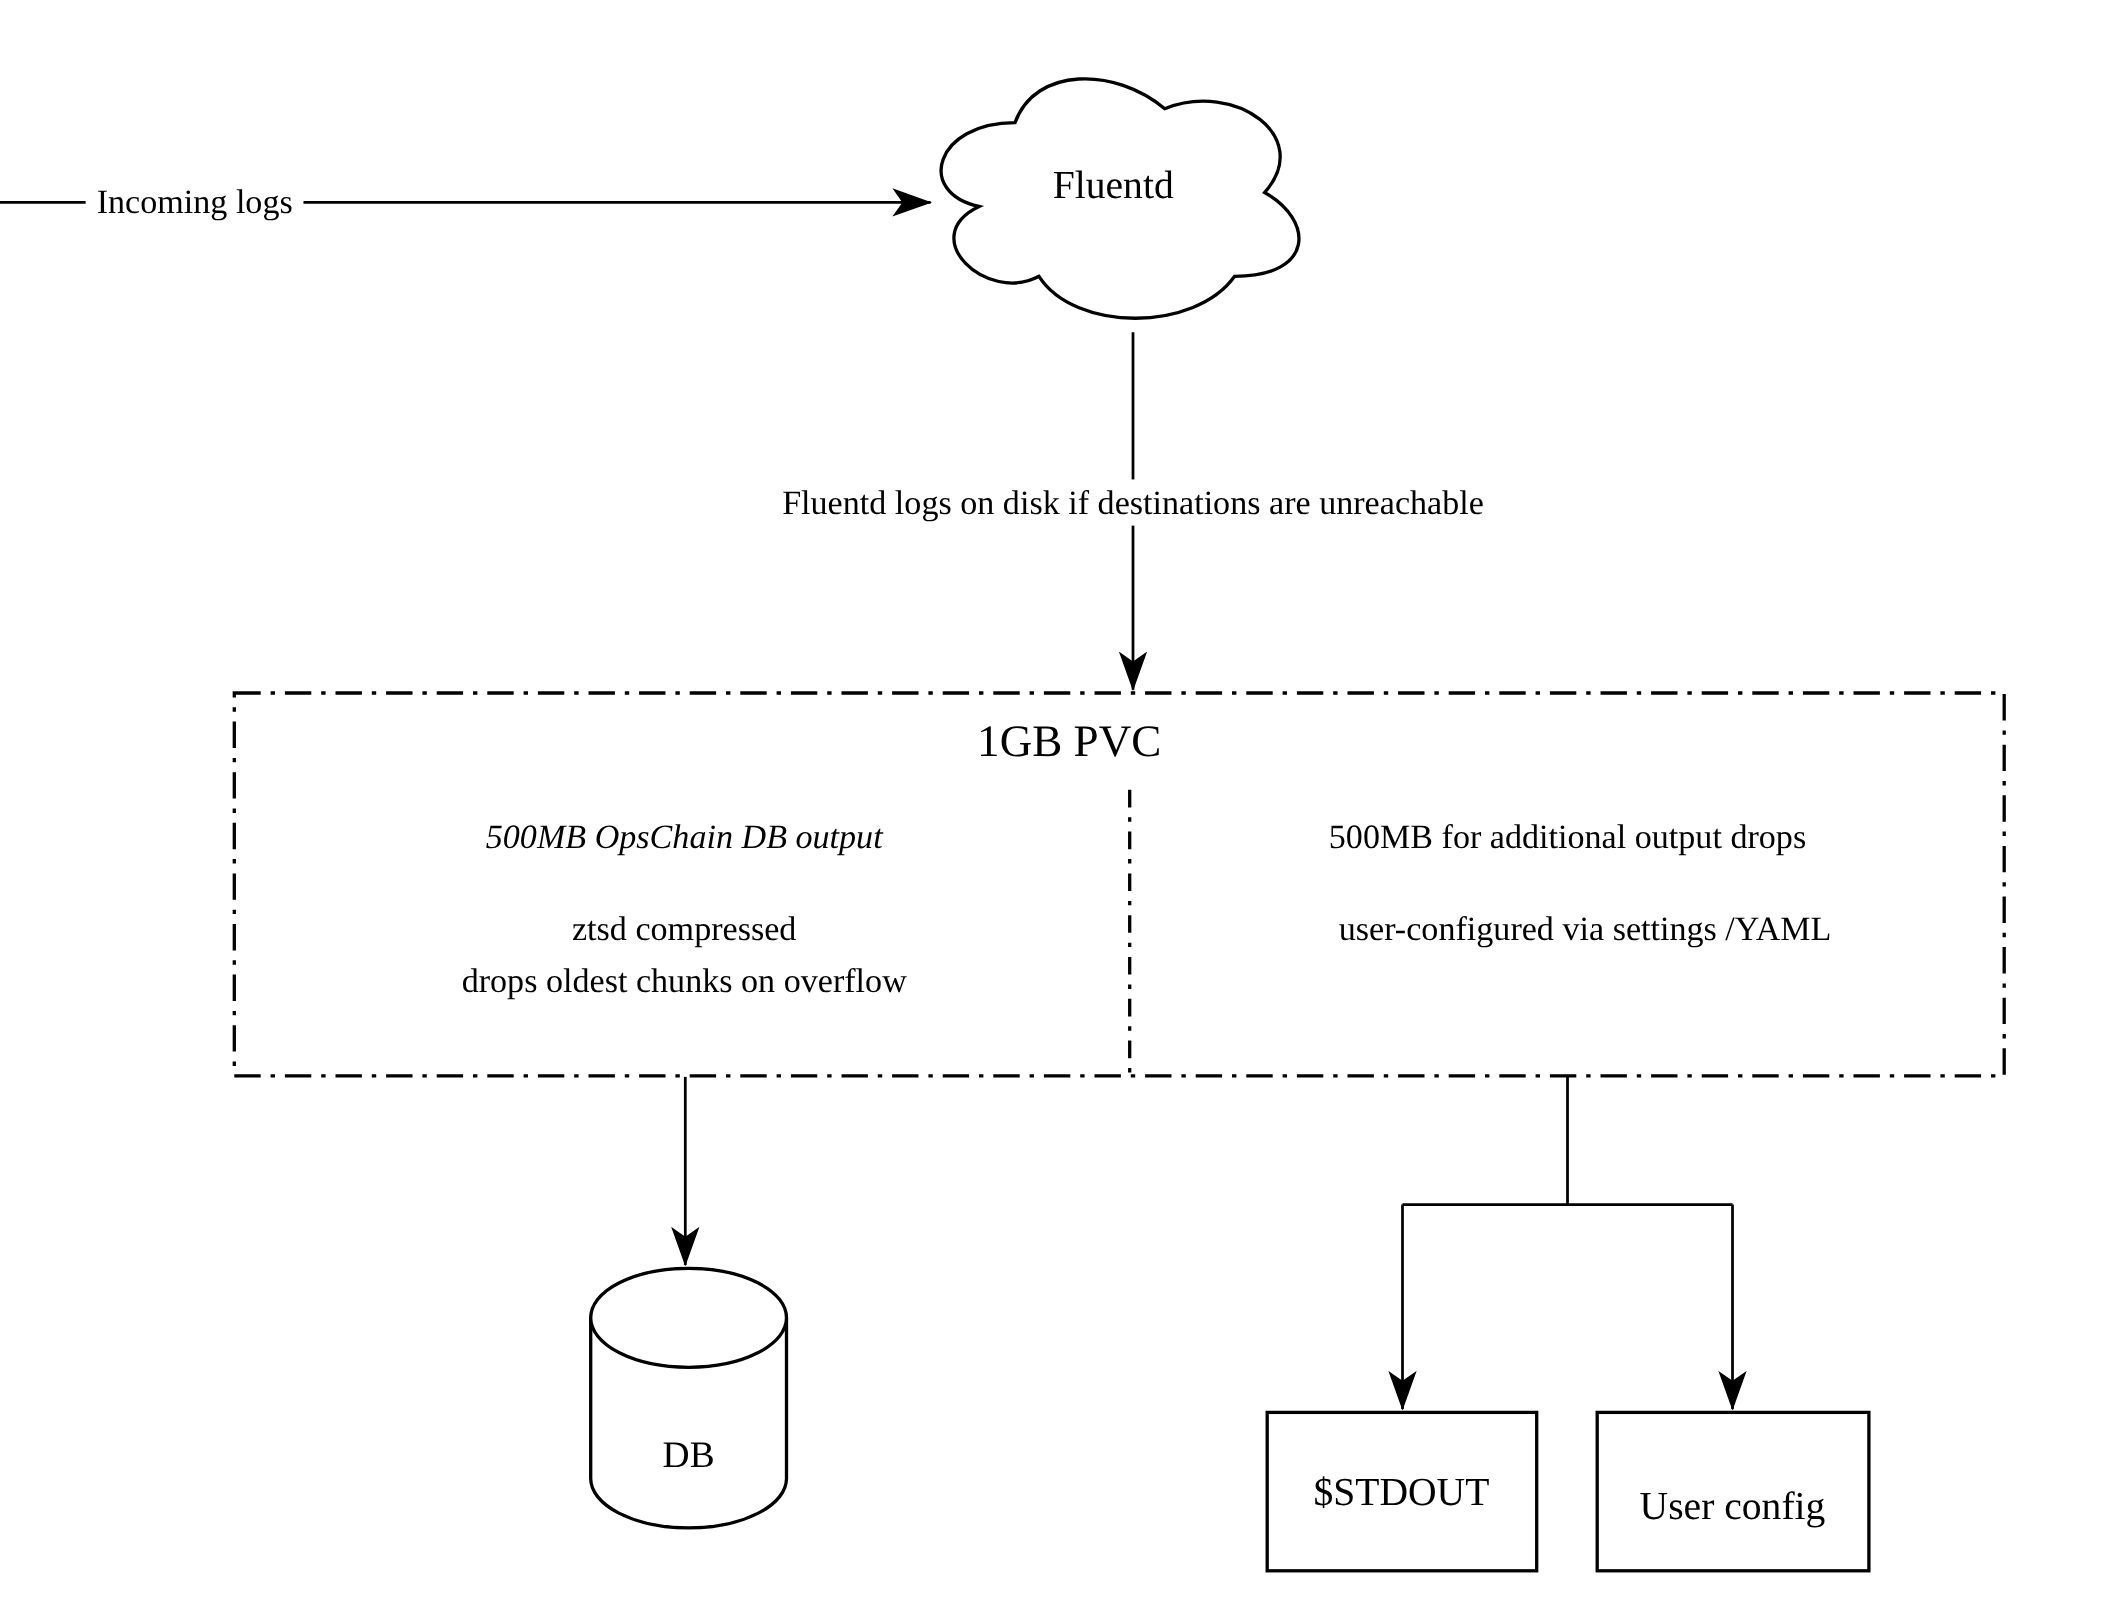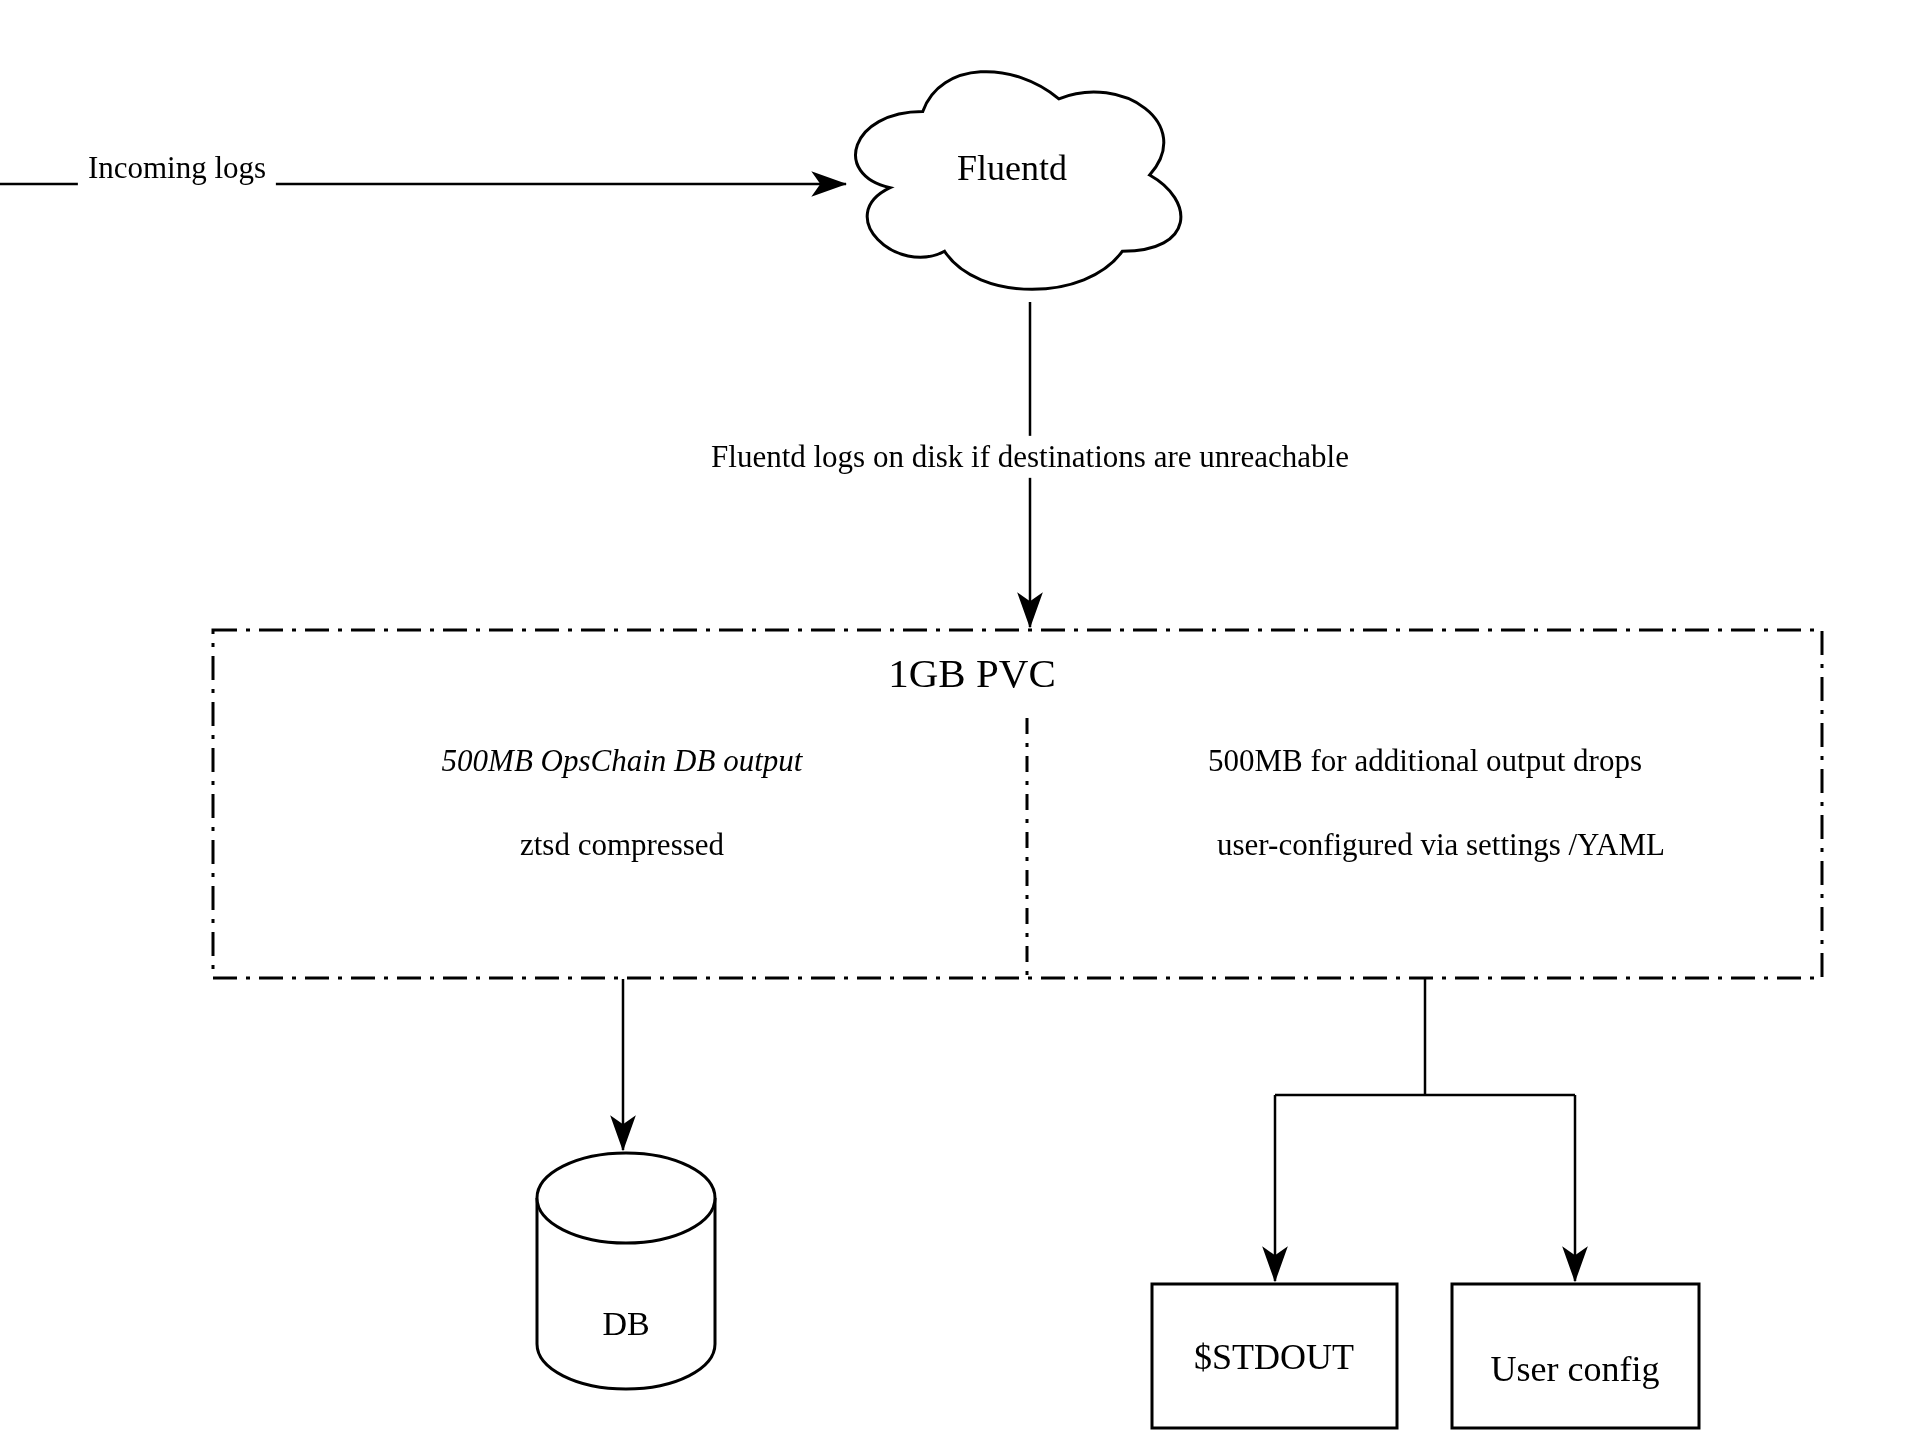--- a/index.html
+++ b/index.html
@@ -83,30 +83,31 @@
 
     <path d="M 1425 979 L 1425 1095" stroke="#000000" stroke-width="2.5" fill="none"></path>
     <path d="M 1275 1095 L 1575 1095" stroke="#000000" stroke-width="2.5" fill="none"></path>
     <path d="M 1275 1095 L 1275 1281" stroke="#000000" stroke-width="2.5" fill="none" marker-end="url(#arrowhead)"></path>
     <path d="M 1575 1095 L 1575 1281" stroke="#000000" stroke-width="2.5" fill="none" marker-end="url(#arrowhead)"></path>
 
     <rect x="1152" y="1284" width="245" height="144" fill="#ffffff" stroke="#000000" stroke-width="3"></rect>
     <rect x="1452" y="1284" width="247" height="144" fill="#ffffff" stroke="#000000" stroke-width="3"></rect>
   </svg>
 
-  <div class="lbl on-line" style="left:177px; top:168px;">Incoming logs</div>
+  <div class="lbl on-line" style="left:177px; top:184px;">Incoming logs</div>
 
   <div class="lbl node-label" style="left:1012px; top:168px;">Fluentd</div>
 
   <div class="lbl on-line" style="left:1030px; top:457px;">Fluentd logs on disk if destinations are unreachable</div>
 
   <div class="lbl pvc-title" style="left:972px; top:674px;">1GB PVC</div>
 
   <div class="lbl" style="left:622px; top:761px;font-style:italic;">500MB OpsChain DB output</div>
   <div class="lbl" style="left:622px; top:845px;">ztsd compressed</div>
+  <div class="lbl" style="left:622px; top:892px;">drops oldest chunks on overflow</div>
 
   <div class="lbl" style="left:1425px; top:761px;">500MB for additional output drops</div>
   <div class="lbl" style="left:1425px; top:845px;margin-left:16px;">user-configured via settings /YAML</div>
 
   <div class="lbl db-label" style="left:626px; top:1308px;margin-top:16px;">DB</div>
 
   <div class="lbl node-label" style="left:1274px; top:1357px;">$STDOUT</div>
   <div class="lbl node-label" style="left:1575px; top:1357px;margin-top:12px;">User config</div>
 
 </div>

